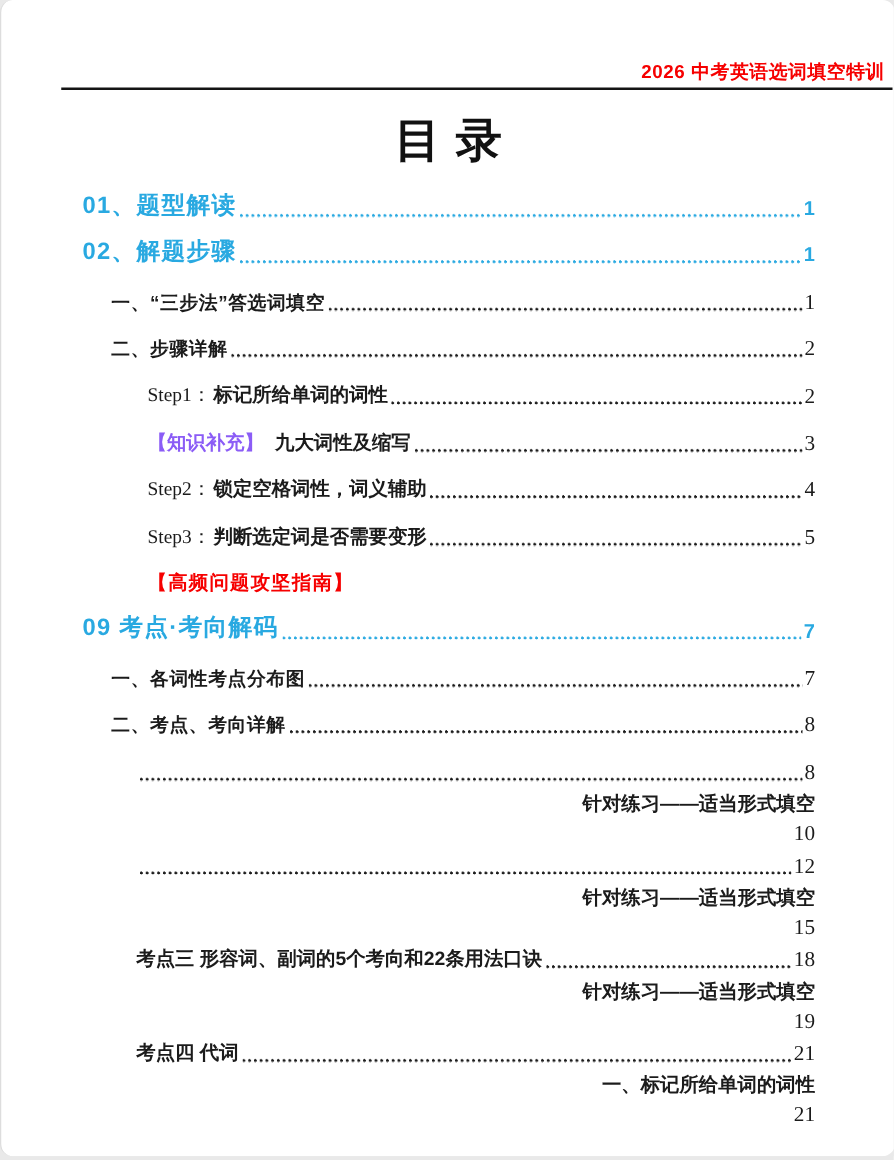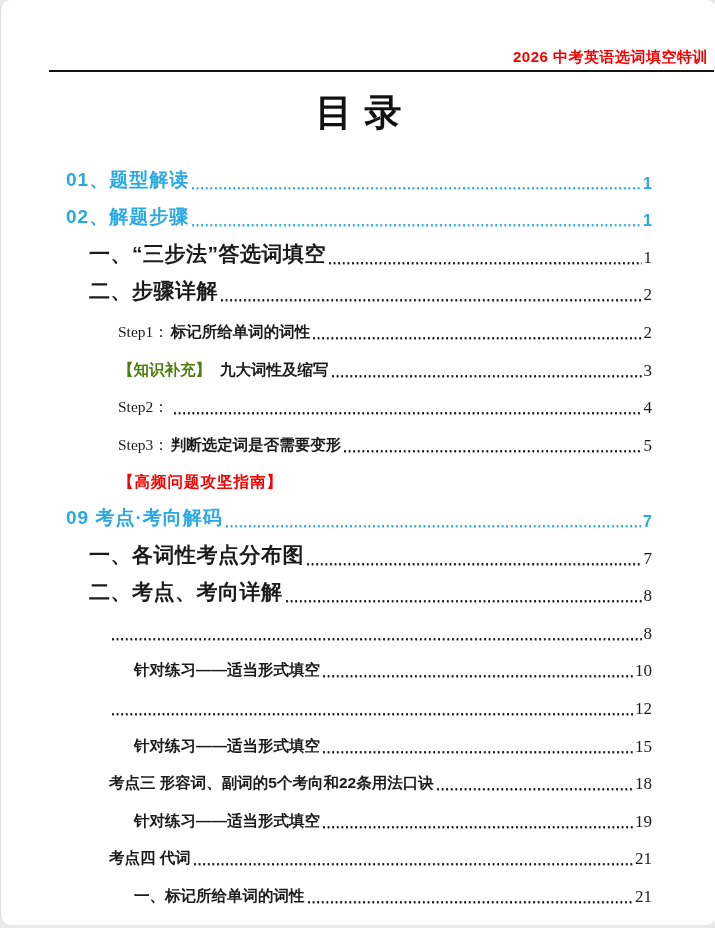--- a/index.html
+++ b/index.html
@@ -31,21 +31,21 @@
     position:absolute; top:88px; left:0; right:0;
     text-align:center;
     font-family:"Liberation Serif", serif;
     font-size:37px; font-weight:700;
     color:#111;
     letter-spacing:12px;
     padding-left:12px; 
   }
   
   .toc {
-    position:absolute; top:160px; left:65px; width:586px;
+    position:absolute; top:144px; left:65px; width:586px;
   }
   .toc-row {
     display:flex; align-items:flex-end;
     height:37.6px;
     box-sizing:border-box;
     padding-bottom:5px;
     color:#1b1b1b;
     cursor:pointer;
   }
   .toc-row .lbl { white-space:nowrap; }
@@ -58,33 +58,33 @@
   }
   .toc-row .pg {
     font-family:"Liberation Serif", serif;
     font-size:17px; font-weight:400;
     white-space:nowrap;
   }
   .blue { color:#29a9e1; }
   .blue .pg { font-weight:700; font-family:"Liberation Sans", sans-serif; font-size:16px; }
   .lvl1 .lbl { font-size:19px; font-weight:700; letter-spacing:1px; }
   .lvl2 { padding-left:23px; }
-  .lvl2 .lbl { font-size:21px; font-weight:700; letter-spacing:0.5px;text-align:center; }
+  .lvl2 .lbl { font-size:15px; font-weight:700; letter-spacing:0.5px;text-align:center; }
   .lvl3 { padding-left:52px; }
   .lvl3b { padding-left:43px; }
-  .lvl4 { padding-left:68px; }
+  .lvl4 { padding-left:68px;flex-direction:column; }
   .lvl3 .lbl, .lvl3b .lbl, .lvl4 .lbl { font-size:15.5px; font-weight:700; }
   .pre-serif {
     font-family:"Liberation Serif", serif;
     font-size:15.5px; font-weight:400;
     white-space:nowrap;
     margin-right:2px;
   }
   .pre-red {
-    color:#4d7c0f; font-weight:700; font-size:15.5px;
+    color:#8b5cf6; font-weight:700; font-size:15.5px;
     white-space:nowrap;
     margin-right:9px;
   }
   .redline .lbl { color:#f60000; font-size:15.5px; font-weight:700; letter-spacing:1px; }
 </style>
 </head>
 <body>
 
 <div class="page">
 
@@ -128,20 +128,21 @@
 
     <div class="toc-row lvl3">
       <span class="pre-red">【知识补充】</span>
       <span class="lbl">九大词性及缩写</span>
       <span class="dots"></span>
       <span class="pg">3</span>
     </div>
 
     <div class="toc-row lvl3">
       <span class="pre-serif">Step2：</span>
+      <span class="lbl">锁定空格词性，词义辅助</span>
       <span class="dots"></span>
       <span class="pg">4</span>
     </div>
 
     <div class="toc-row lvl3">
       <span class="pre-serif">Step3：</span>
       <span class="lbl">判断选定词是否需要变形</span>
       <span class="dots"></span>
       <span class="pg">5</span>
     </div>

